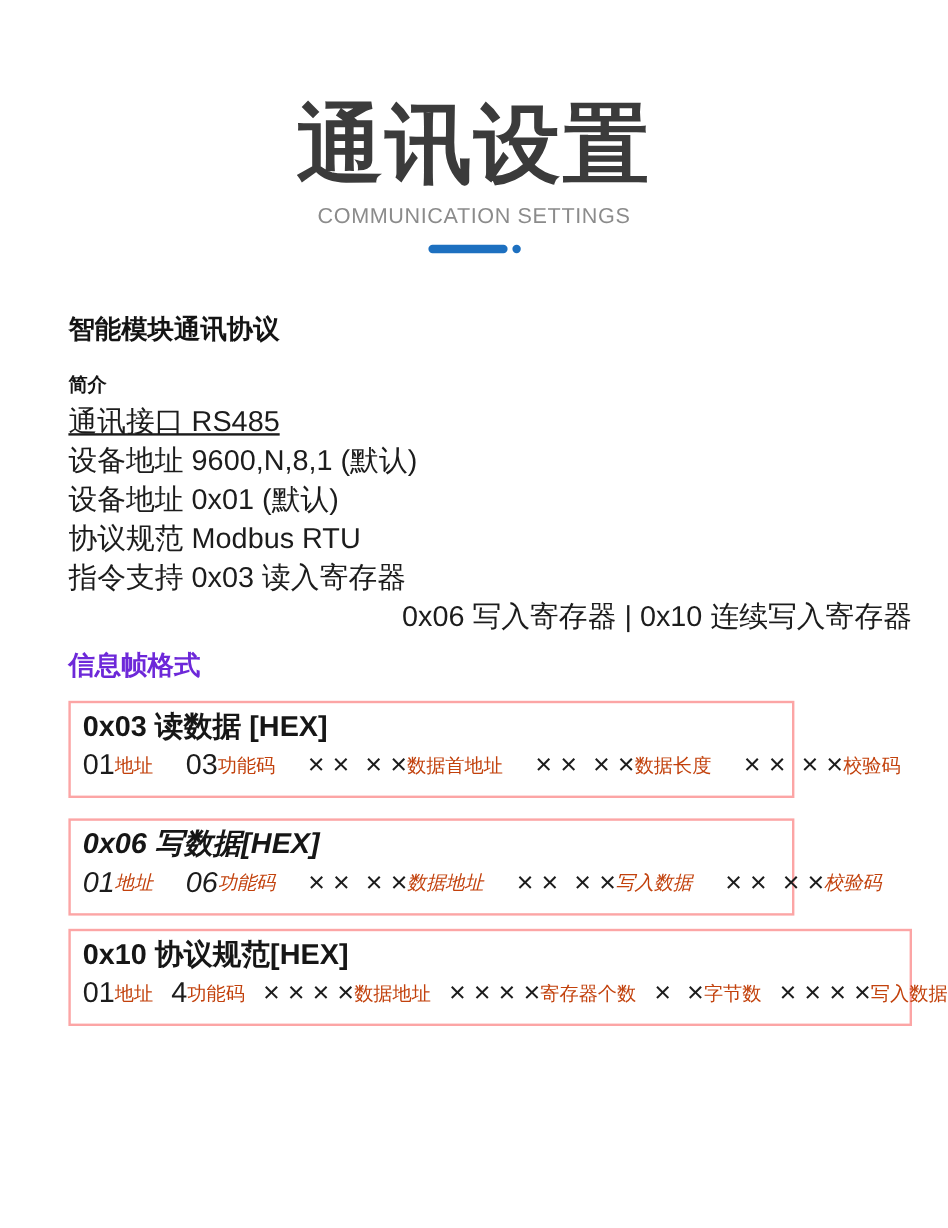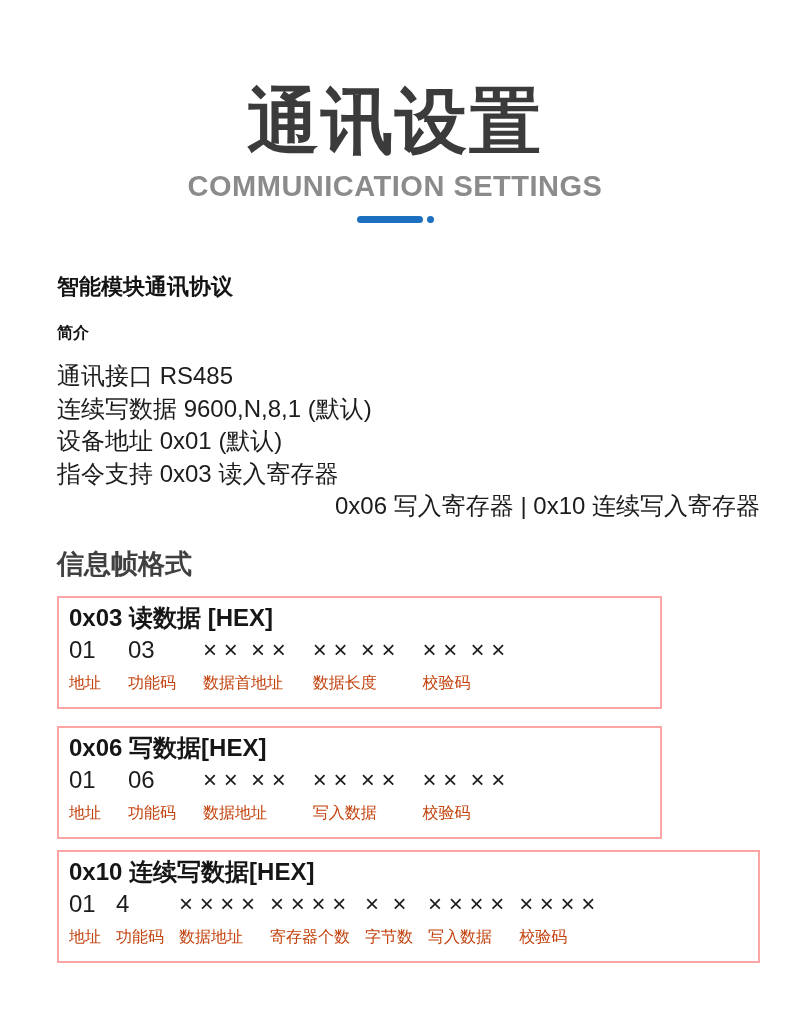--- a/index.html
+++ b/index.html
@@ -18,60 +18,59 @@
   
   .header { padding-top: 74px; text-align: center; }
   .main-title {
     font-size: 72px;
     font-weight: 700;
     color: #3b3b3b;
     line-height: 1.32;
     letter-spacing: 2px;
   }
   .sub-title {
-    font-size: 29px;
+    font-size: 18px;
     color: #8b8b8b;
     letter-spacing: 0.5px;
     margin-top: 1px;
-    font-weight: bold;
   }
   .divider {
     margin-top: 13px;
     display: flex;
     justify-content: center;
     align-items: center;
     gap: 4px;
   }
   .divider-bar { width: 66px; height: 7px; border-radius: 4px; }
   .divider-dot { width: 7px; height: 7px; border-radius: 50%; }
 
   
   .content { margin-left: 57px; margin-right: 30px; }
   .h-protocol { margin-top: 49px; font-size: 22px; font-weight: 700; color: #141414; }
   .h-intro    { margin-top: 21px; font-size: 16px; font-weight: 700; color: #141414; }
   .body-line  { font-size: 24px; line-height: 32.5px; color: #1c1c1c; white-space: pre; }
-  .body-line.first { margin-top: 16px; }
+  .body-line.first { margin-top: 4px; text-decoration: underline; }
   .indent     { padding-left: 113px; text-align: right; }
-  .h-frames   { margin-top: 23px; font-size: 27px; font-weight: 700; color: #404040; }
+  .h-frames   { margin-top: 9px; font-size: 22px; font-weight: 700; color: #6d28d9; }
 
   
   .frame-box {
     border: 2px solid #fca5a5;
     padding: 3px 10px 8px 10px;
     margin-top: 14px;
   }
   .frame-box.w1 { width: 605px; }
-  .frame-box.w2 { width: 605px; margin-top: 17px; }
+  .frame-box.w2 { width: 605px; margin-top: 17px; font-style: italic; }
   .frame-box.w3 { width: 703px; margin-top: 11px; }
   .frame-title { font-size: 24px; font-weight: 700; line-height: 33px; color: #161616; white-space: nowrap; }
   .frame-cols  { display: flex; }
   .frame-cols.g1 > .col { margin-right: 27px; }
   .frame-cols.g3 > .col { margin-right: 15px; }
   .frame-cols > .col:last-child { margin-right: 0; }
-  .col { display: flex; flex-direction: column; }
+  .col { display: flex; }
   .col .bytes { font-size: 24px; line-height: 32px; white-space: pre; color: #1c1c1c; }
   .col .label { font-size: 16px; line-height: 33px; white-space: pre; color: #c2410c; }
 </style>
 </head>
 <body>
 
 <div class="page">
 
   <div class="header">
     <div class="main-title" style="color: rgb(59, 59, 59);">通讯设置</div>
@@ -79,22 +78,23 @@
     <div class="divider">
       <div class="divider-bar" style="background: rgb(29, 112, 192);"></div>
       <div class="divider-dot" style="background: rgb(29, 112, 192);"></div>
     </div>
   </div>
 
   <div class="content">
     <div class="h-protocol">智能模块通讯协议</div>
     <div class="h-intro">简介</div>
     <div class="body-line first">通讯接口 RS485</div>
-    <div class="body-line">连续写数据 9600,N,8,1 (默认)</div>
+    <div class="body-line">设备地址 9600,N,8,1 (默认)</div>
     <div class="body-line">设备地址 0x01 (默认)</div>
+    <div class="body-line">协议规范 Modbus RTU</div>
     <div class="body-line">指令支持 0x03 读入寄存器</div>
     <div class="body-line indent">0x06 写入寄存器 | 0x10 连续写入寄存器</div>
 
     <div class="h-frames">信息帧格式</div>
 
     <div class="frame-box w1">
       <div class="frame-title">0x03 读数据 [HEX]</div>
       <div class="frame-cols g1">
         <div class="col">
           <span class="bytes">01</span>
@@ -139,21 +139,21 @@
           <span class="label">写入数据</span>
         </div>
         <div class="col">
           <span class="bytes">× ×  × ×</span>
           <span class="label">校验码</span>
         </div>
       </div>
     </div>
 
     <div class="frame-box w3">
-      <div class="frame-title">0x10 连续写数据[HEX]</div>
+      <div class="frame-title">0x10 协议规范[HEX]</div>
       <div class="frame-cols g3">
         <div class="col">
           <span class="bytes">01</span>
           <span class="label">地址</span>
         </div>
         <div class="col">
           <span class="bytes">4</span>
           <span class="label">功能码</span>
         </div>
         <div class="col">

